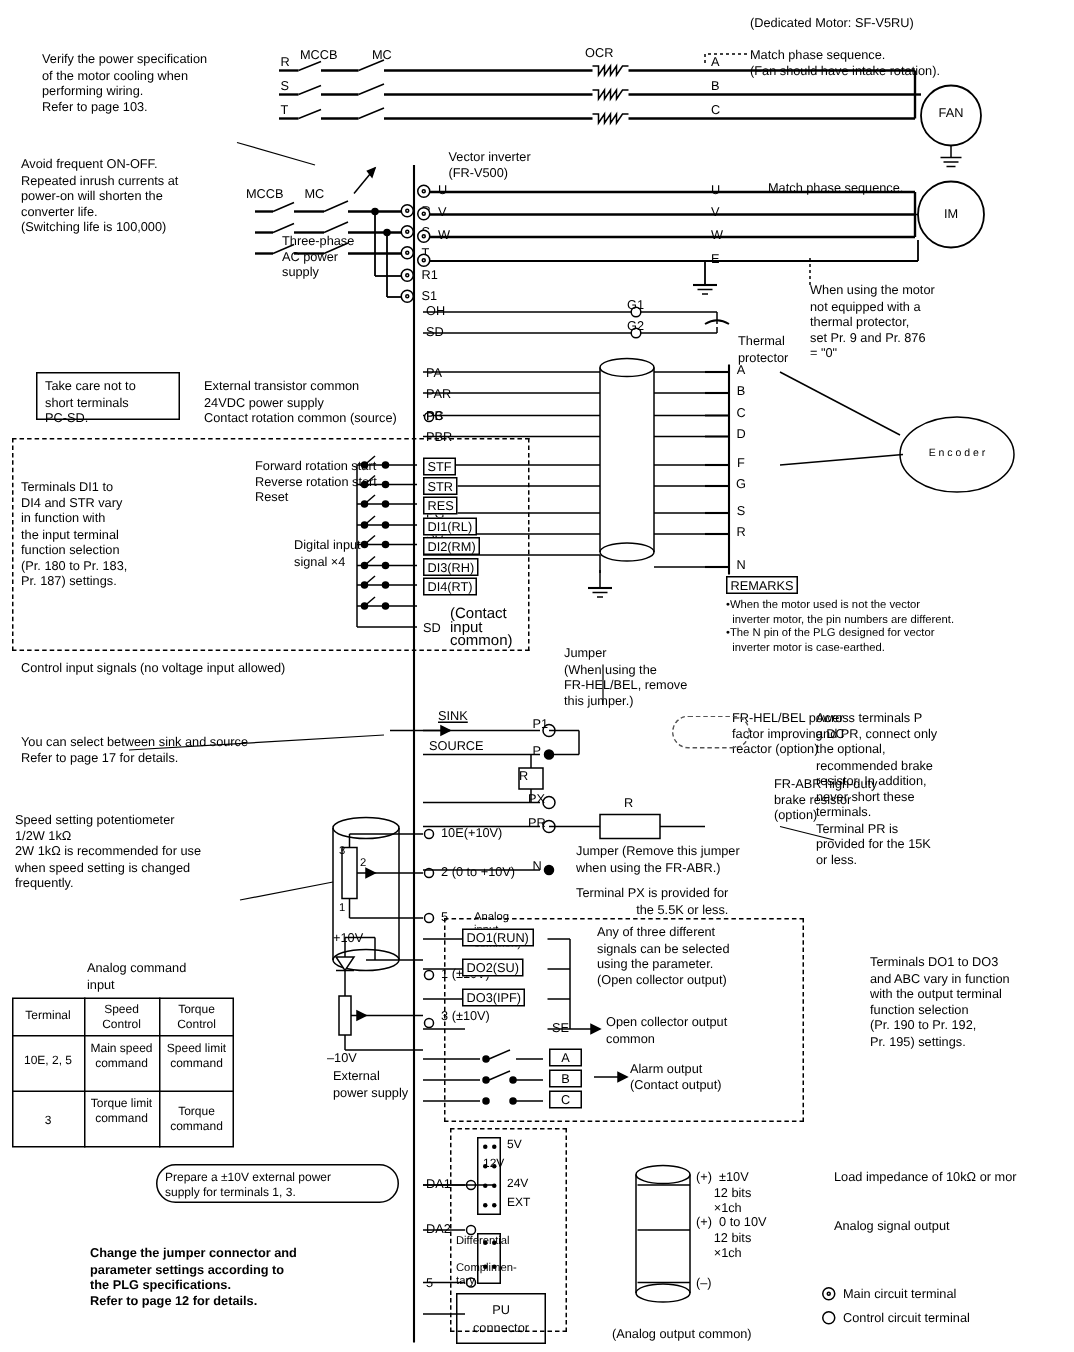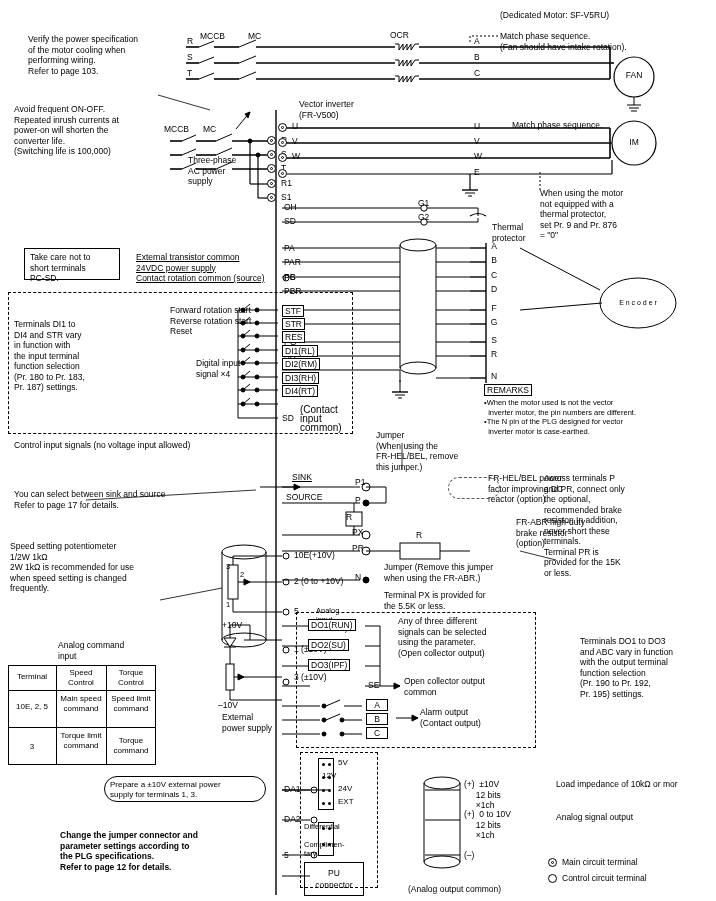--- a/index.html
+++ b/index.html
@@ -435,21 +435,21 @@
   <div class="t" style="left:484px;top:398px;font-size:7.5px;line-height:9.5px;">•When the motor used is not the vector
   inverter motor, the pin numbers are different.
 •The N pin of the PLG designed for vector
   inverter motor is case-earthed.</div>
 
   <div class="dash" style="left:8px;top:292px;width:345px;height:142px;"></div>
   <div class="box" style="left:24px;top:248px;width:96px;height:32px;"></div>
   <div class="t" style="left:30px;top:252px;">Take care not to
 short terminals
 PC-SD.</div>
-  <div class="t" style="left:136px;top:252px;text-decoration:underline;">External transistor common
+  <div class="t" style="left:136px;top:252px;">External transistor common
 24VDC power supply
 Contact rotation common (source)</div>
   <div class="t" style="left:284px;top:272px;">PC</div>
 
   <div class="t" style="left:170px;top:305px;">Forward rotation start
 Reverse rotation start
 Reset</div>
   <div class="t" style="left:14px;top:319px;">Terminals DI1 to
 DI4 and STR vary
 in function with
@@ -542,21 +542,21 @@
 FR-HEL/BEL, remove
 this jumper.)</div>
   <div class="t" style="left:488px;top:473px;">FR-HEL/BEL power
 factor improving DC
 reactor (option)</div>
   <div class="t" style="left:516px;top:517px;">FR-ABR high-duty
 brake resistor
 (option)</div>
   <div class="t" style="left:384px;top:562px;">Jumper (Remove this jumper
 when using the FR-ABR.)</div>
-  <div class="t" style="left:384px;top:590px;">Terminal PX is provided for
+  <div class="t" style="left:384px;top:590px;text-align:right;">Terminal PX is provided for
 the 5.5K or less.</div>
   <div class="t" style="left:544px;top:473px;">Across terminals P
 and PR, connect only
 the optional,
 recommended brake
 resistor. In addition,
 never short these
 terminals.
 Terminal PR is
 provided for the 15K

